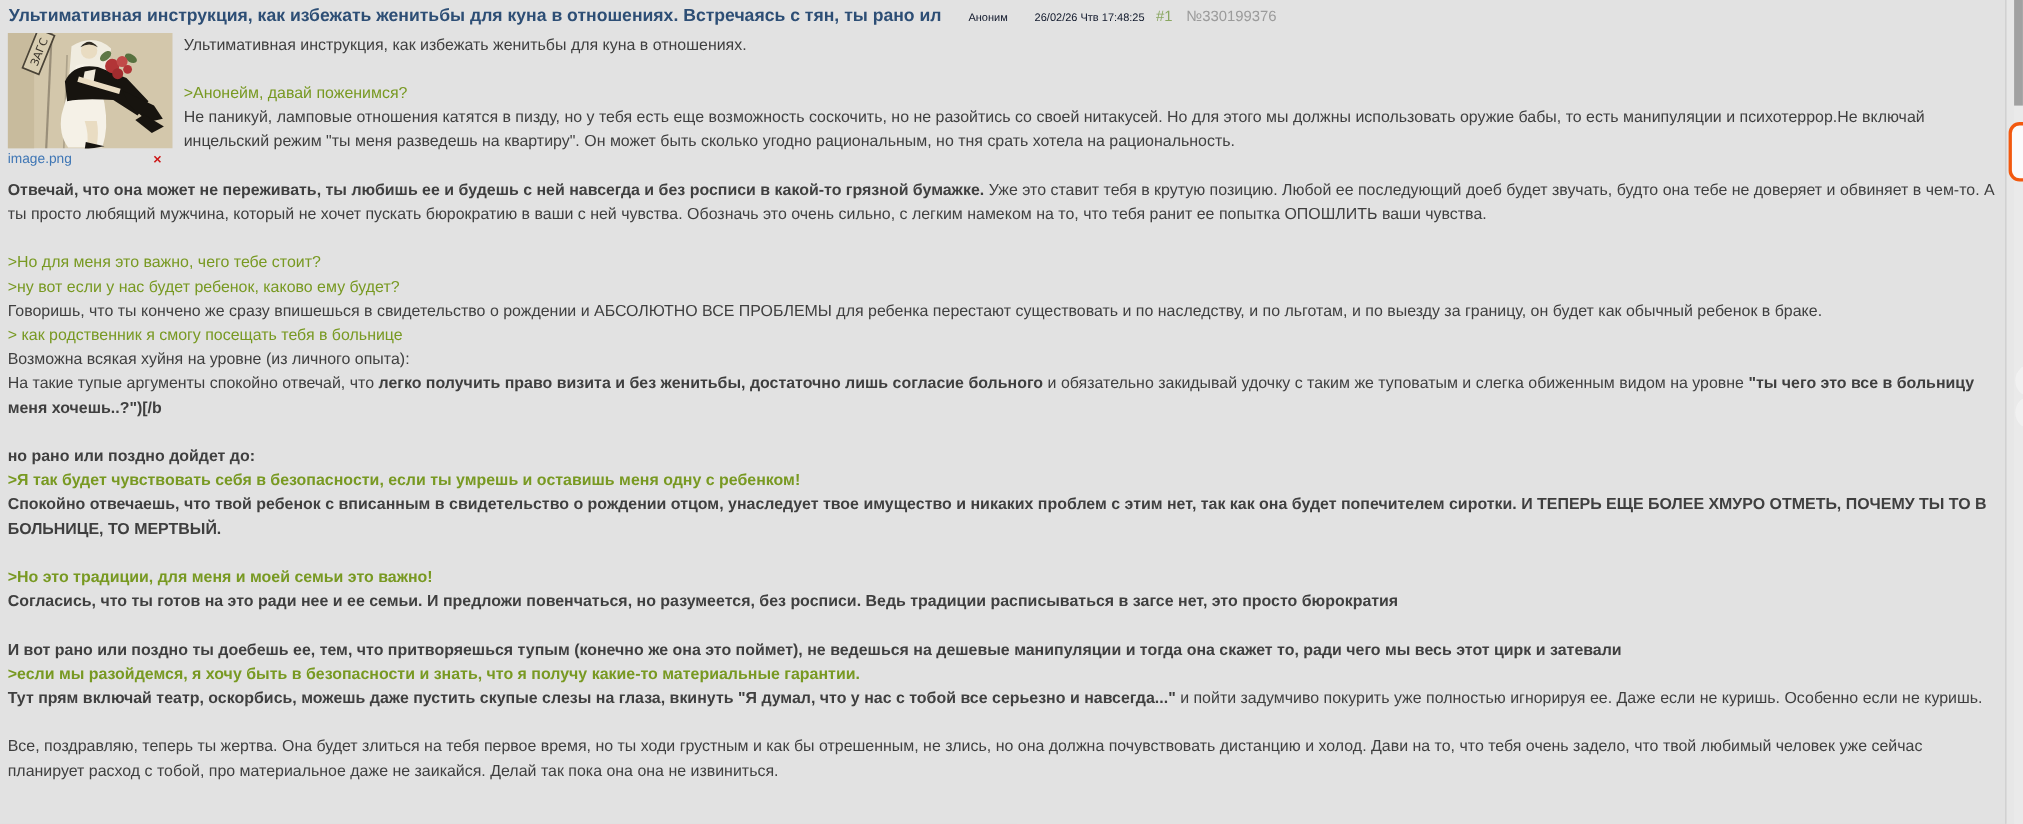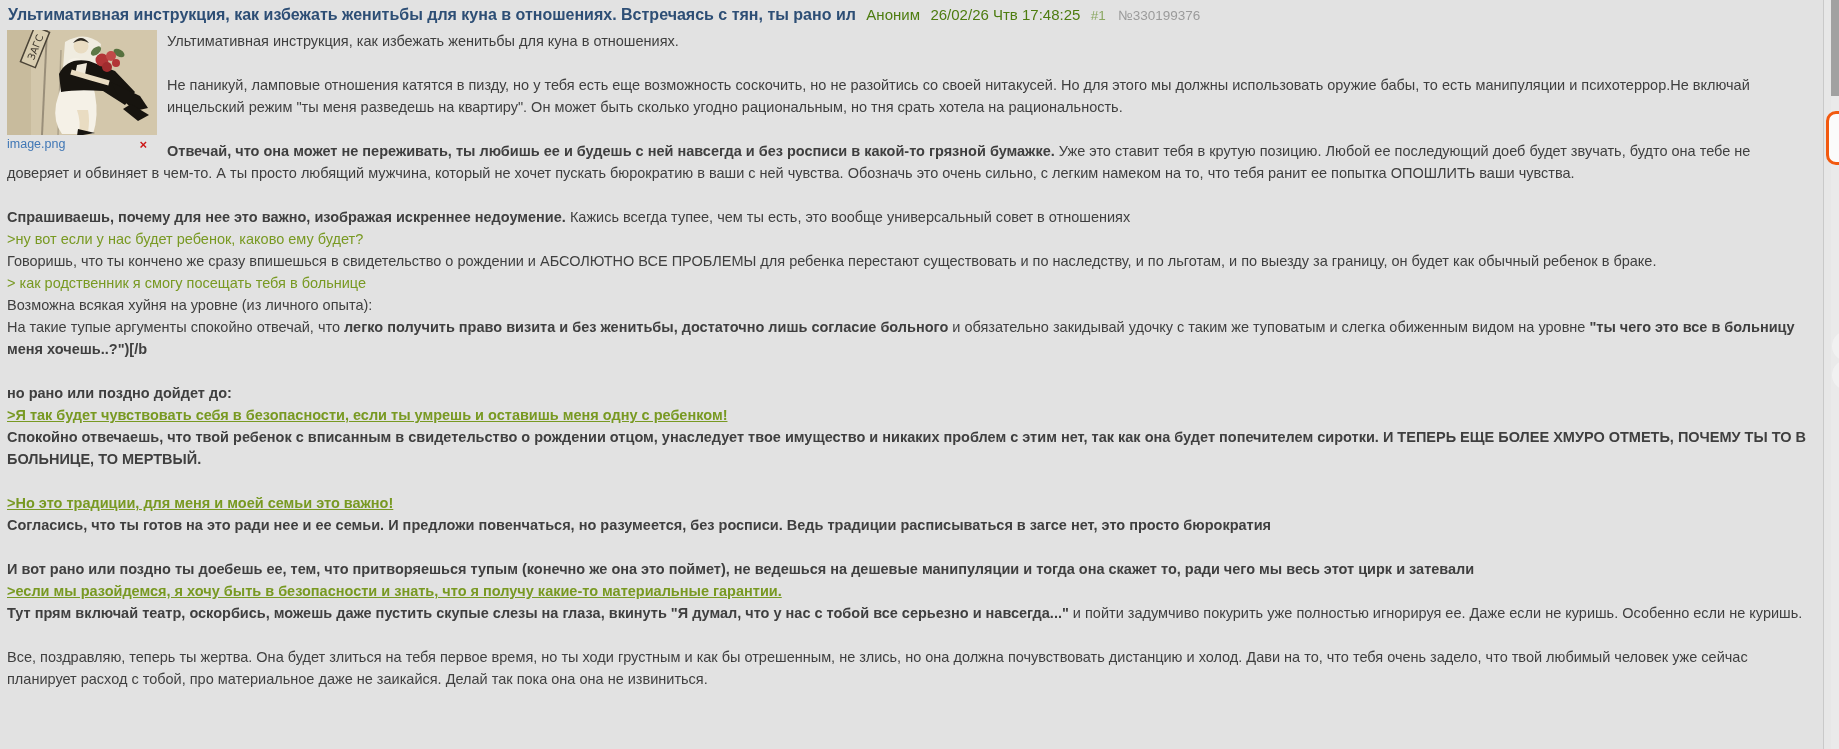--- a/index.html
+++ b/index.html
@@ -5,21 +5,21 @@
   html, body {
     margin: 0; padding: 0;
     width: 1839px; height: 749px;
     overflow: hidden;
     background: #e2e2e2;
     font-family: "Liberation Sans", "DejaVu Sans", sans-serif;
     position: relative;
   }
   .op-header { padding: 6px 8px 2px 8px; white-space: nowrap; }
   .subject { font-weight: 700; font-size: 16px; color: #2d4e75; }
-  .meta { font-size: 15px; color: #4d7c0f; margin-left: 6px; }
+  .meta { font-size: 10px; color: #0f172a; margin-left: 20px; }
   .ordinal { font-size: 13.5px; color: #8aa762; margin-left: 6px; }
   .post-num { font-size: 13.5px; color: #9b9b9b; margin-left: 8px; cursor: pointer; }
 
   .post-body {
     padding: 4px 24px 0 7px;
     font-size: 14.5px;
     line-height: 22px;
     color: #3f3f3f;
   }
   .figure { float: left; width: 150px; margin: 0 10px 2px 0; }
@@ -30,21 +30,21 @@
     width: 140px; margin-top: 2px;
     font-size: 12.5px; line-height: 15px;
   }
   .filename { color: #4077b5; cursor: pointer; text-decoration: none; }
   .remove { color: #cc1616; font-weight: 700; font-size: 13px; cursor: pointer; }
 
   .line { min-height: 22px; }
   .seg-n  { color: #3f3f3f; }
   .seg-b  { color: #3f3f3f; font-weight: 700; text-align: center; }
   .seg-q  { color: #789922; }
-  .seg-qb { color: #789922; font-weight: 700; text-decoration: underline; }
+  .seg-qb { color: #789922; font-weight: 700; }
 
   
   .right-gutter {
     position: absolute; left: 1823px; top: 0;
     width: 16px; height: 749px;
     background: #e7e7e7; border-left: 1px solid #c9c9c9;
   }
   .scrollbar-track {
     position: absolute; left: 1831px; top: 0;
     width: 8px; height: 749px; background: #eaeaea;
@@ -116,25 +116,26 @@
       </span>
       <div class="fig-caption">
         <a class="filename">image.png</a>
         <span class="remove">×</span>
       </div>
     </div>
 
     <div>
         <div class="line"><span class="seg-n">Ультимативная инструкция, как избежать женитьбы для куна в отношениях.</span></div>
         <div class="line">&nbsp;</div>
+        <div class="line"><span class="seg-q">&gt;Анонейм, давай поженимся?</span></div>
         <div class="line"><span class="seg-n">Не паникуй, ламповые отношения катятся в пизду, но у тебя есть еще возможность соскочить, но не разойтись со своей нитакусей. Но для этого мы должны использовать оружие бабы, то есть манипуляции и психотеррор.Не включай инцельский режим "ты меня разведешь на квартиру". Он может быть сколько угодно рациональным, но тня срать хотела на рациональность.</span></div>
         <div class="line">&nbsp;</div>
         <div class="line"><span class="seg-b">Отвечай, что она может не переживать, ты любишь ее и будешь с ней навсегда и без росписи в какой-то грязной бумажке.</span><span class="seg-n"> Уже это ставит тебя в крутую позицию. Любой ее последующий доеб будет звучать, будто она тебе не доверяет и обвиняет в чем-то. А ты просто любящий мужчина, который не хочет пускать бюрократию в ваши с ней чувства. Обозначь это очень сильно, с легким намеком на то, что тебя ранит ее попытка ОПОШЛИТЬ ваши чувства.</span></div>
         <div class="line">&nbsp;</div>
-        <div class="line"><span class="seg-b">Спрашиваешь, почему для нее это важно, изображая искреннее недоумение.</span><span class="seg-n"> Кажись всегда тупее, чем ты есть, это вообще универсальный совет в отношениях</span></div>
+        <div class="line"><span class="seg-q">&gt;Но для меня это важно, чего тебе стоит?</span></div>
         <div class="line"><span class="seg-q">&gt;ну вот если у нас будет ребенок, каково ему будет?</span></div>
         <div class="line"><span class="seg-n">Говоришь, что ты кончено же сразу впишешься в свидетельство о рождении и АБСОЛЮТНО ВСЕ ПРОБЛЕМЫ для ребенка перестают существовать и по наследству, и по льготам, и по выезду за границу, он будет как обычный ребенок в браке.</span></div>
         <div class="line"><span class="seg-q">&gt; как родственник я смогу посещать тебя в больнице</span></div>
         <div class="line"><span class="seg-n">Возможна всякая хуйня на уровне (из личного опыта):</span></div>
         <div class="line"><span class="seg-n">На такие тупые аргументы спокойно отвечай, что </span><span class="seg-b">легко получить право визита и без женитьбы, достаточно лишь согласие больного</span><span class="seg-n"> и обязательно закидывай удочку с таким же туповатым и слегка обиженным видом на уровне </span><span class="seg-b">"ты чего это все в больницу меня хочешь..?")[/b</span></div>
         <div class="line">&nbsp;</div>
         <div class="line"><span class="seg-b">но рано или поздно дойдет до:</span></div>
         <div class="line"><span class="seg-qb">&gt;Я так будет чувствовать себя в безопасности, если ты умрешь и оставишь меня одну с ребенком!</span></div>
         <div class="line"><span class="seg-b">Спокойно отвечаешь, что твой ребенок с вписанным в свидетельство о рождении отцом, унаследует твое имущество и никаких проблем с этим нет, так как она будет попечителем сиротки. И ТЕПЕРЬ ЕЩЕ БОЛЕЕ ХМУРО ОТМЕТЬ, ПОЧЕМУ ТЫ ТО В БОЛЬНИЦЕ, ТО МЕРТВЫЙ.</span></div>
         <div class="line">&nbsp;</div>

